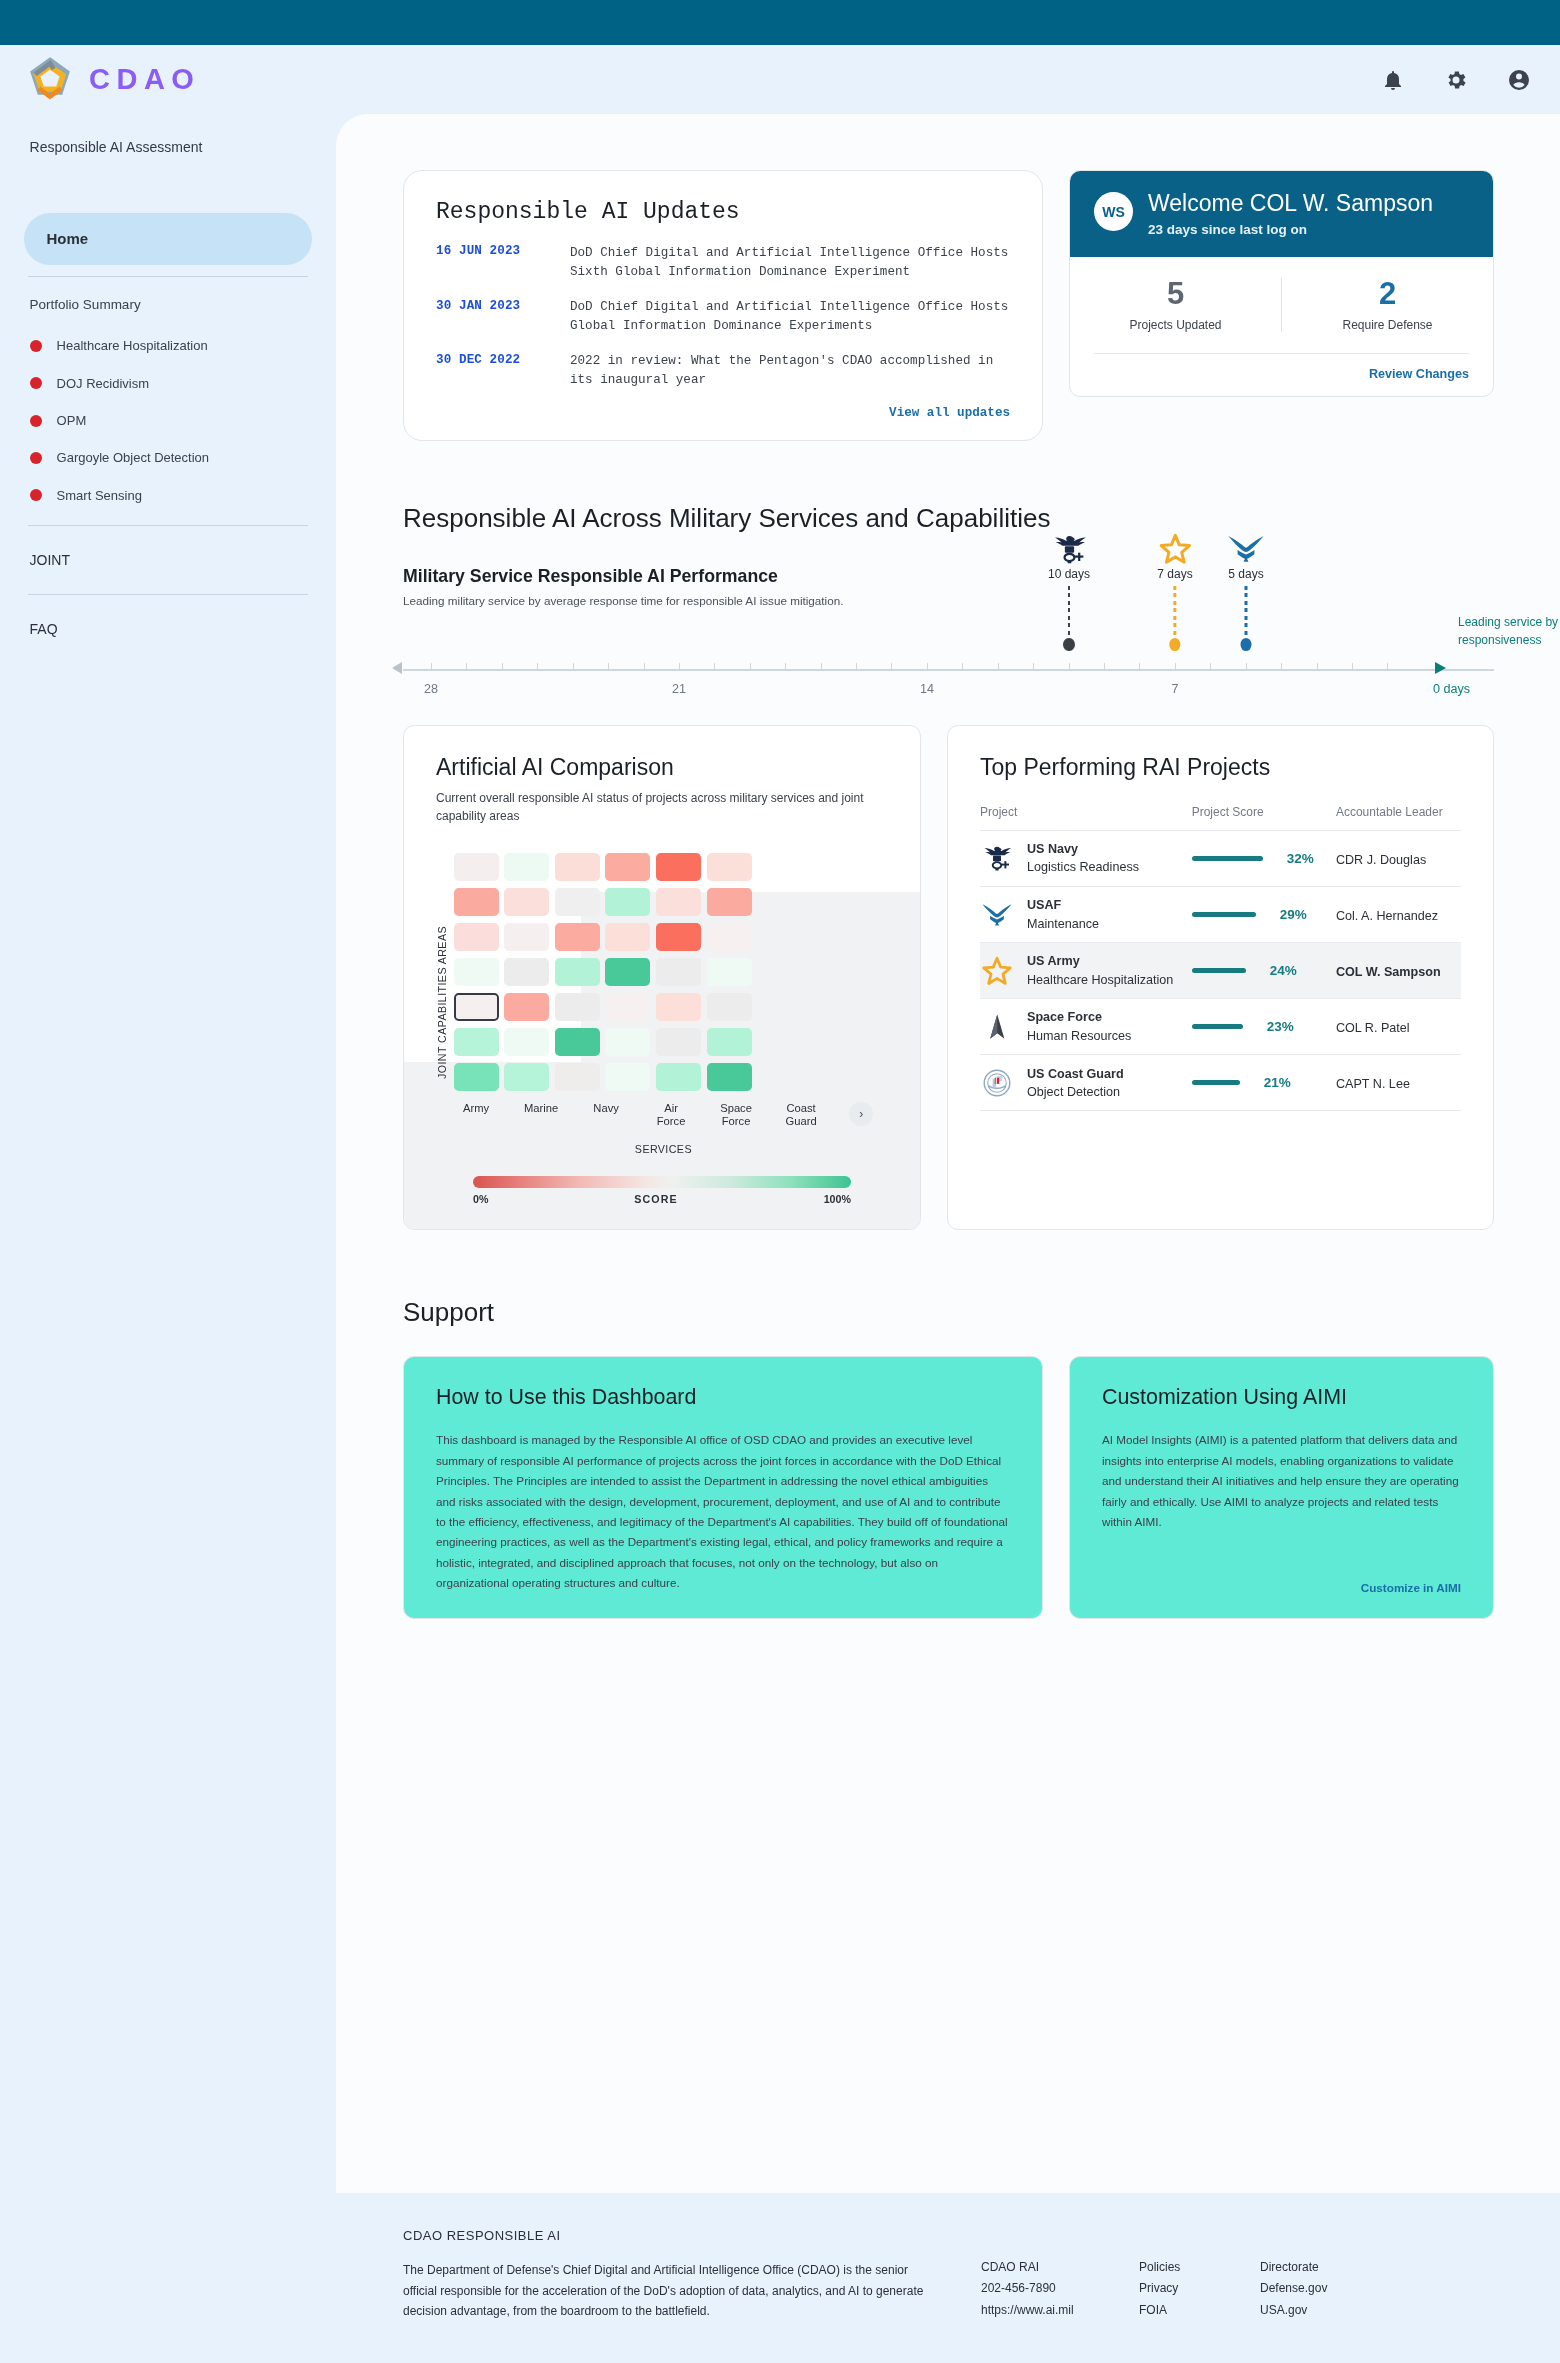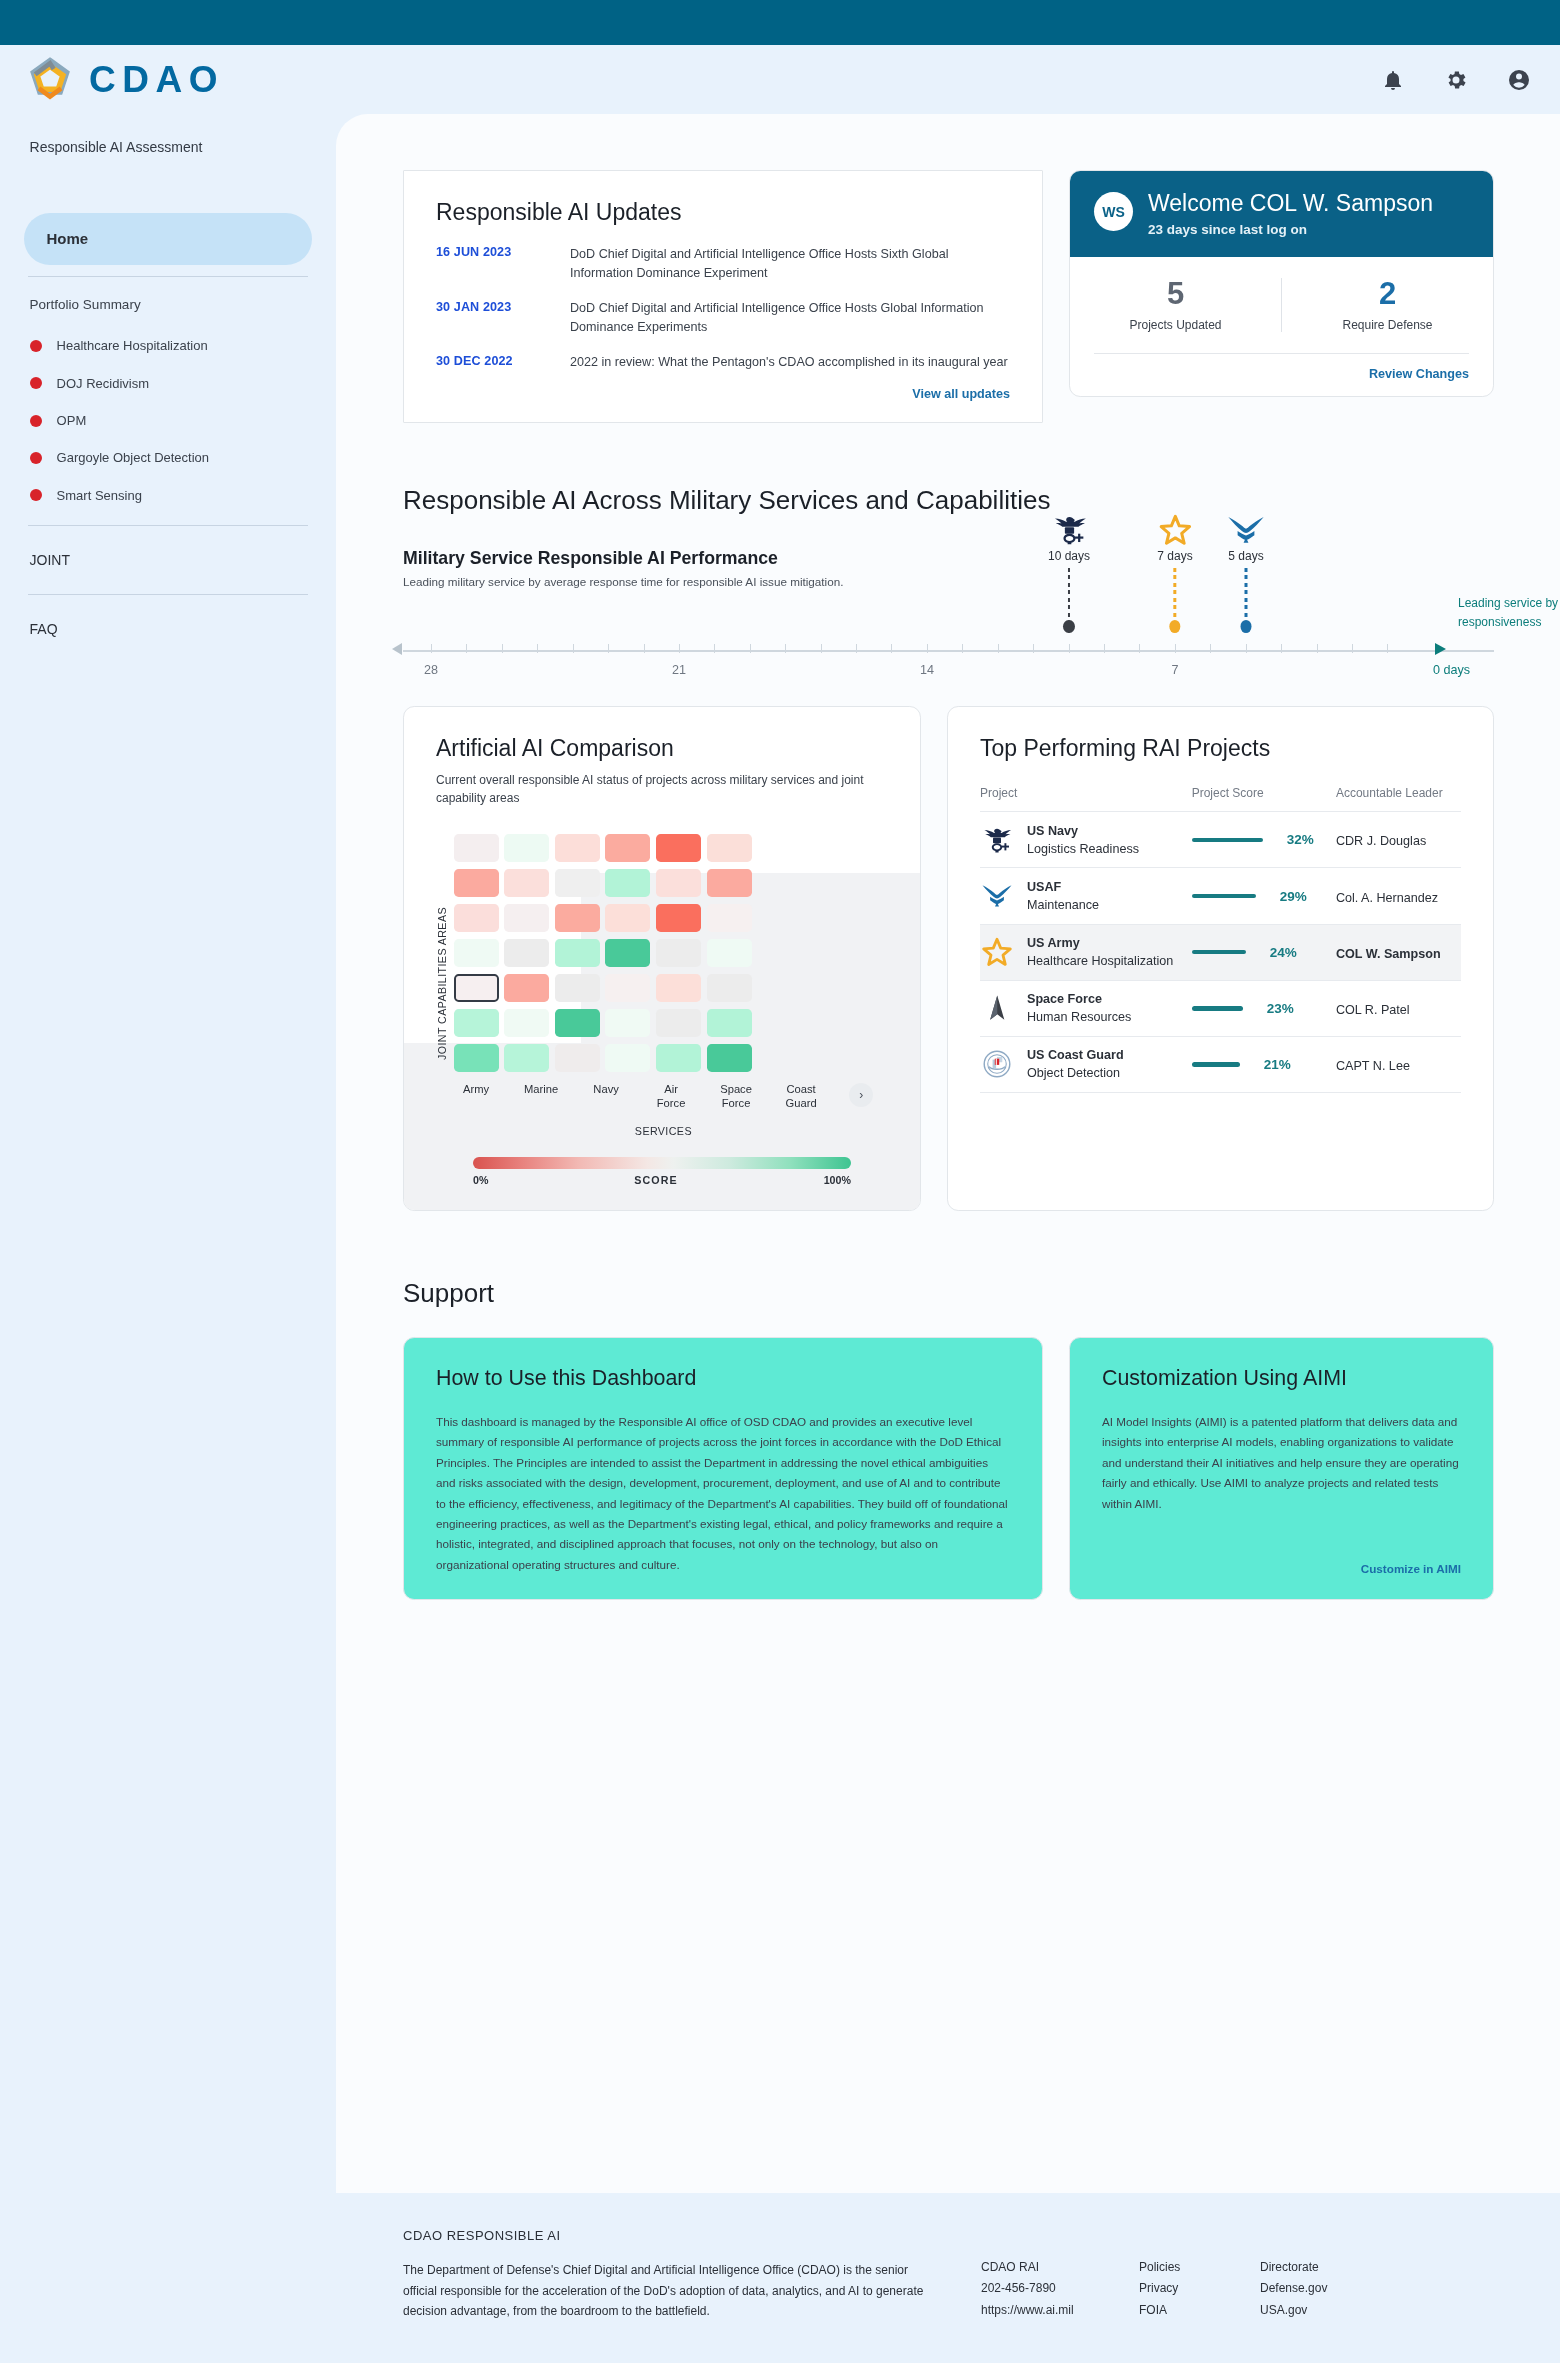--- a/index.html
+++ b/index.html
@@ -18,22 +18,22 @@
   .header {
     height: 69px; width: 100%;
     display: flex; align-items: center;
     padding: 0 30px 0 26px;
     background: #e8f2fc;
     position: relative;
   }
   .brand { display: flex; align-items: center; gap: 15px; }
   .brand-logo { width: 48px; height: 48px; }
   .brand-text {
-    font-size: 37px; font-weight: 700; letter-spacing: 6.5px;
-    color: #0369a1;
+    font-size: 29px; font-weight: 700; letter-spacing: 6.5px;
+    color: #8b5cf6;
   }
   .header-icons { margin-left: auto; display: flex; align-items: center; gap: 39px; }
   .hicon { width: 24px; height: 24px; color: #3c434e; cursor: pointer; }
 
   
   .shell { display: flex; width: 100%; }
 
   
   .sidebar {
     width: 336px; flex: 0 0 336px;
@@ -69,21 +69,21 @@
     flex: 1;
     background: #fafcfe;
     border-top-left-radius: 32px;
     min-height: 2079px;
     padding: 56px 67px 0 67px;
   }
 
   
   .top-row { display: flex; gap: 26px; align-items: flex-start; }
   .card {
-    background: #ffffff; border: 0.9px solid #e2e6ea; border-radius: 1px;
+    background: #ffffff; border: 0.9px solid #e2e6ea; border-radius: 19px; font-family: Liberation Mono, monospace;
   }
   .updates-card { flex: 1; padding: 28px 32px 20.5px 32px; }
   .updates-title { font-size: 23px; font-weight: 400; color: #1b2028; margin-bottom: 18.6px; }
   .update-row { display: flex; gap: 30px; margin-bottom: 15px; }
   .update-date {
     flex: 0 0 104px; font-size: 12.6px; font-weight: 700; color: #1d4ed8;
     letter-spacing: 0.1px; padding-top: 0.9px;
   }
   .update-text { font-size: 12.6px; line-height: 1.55; color: #3b424c; }
   .card-link {

